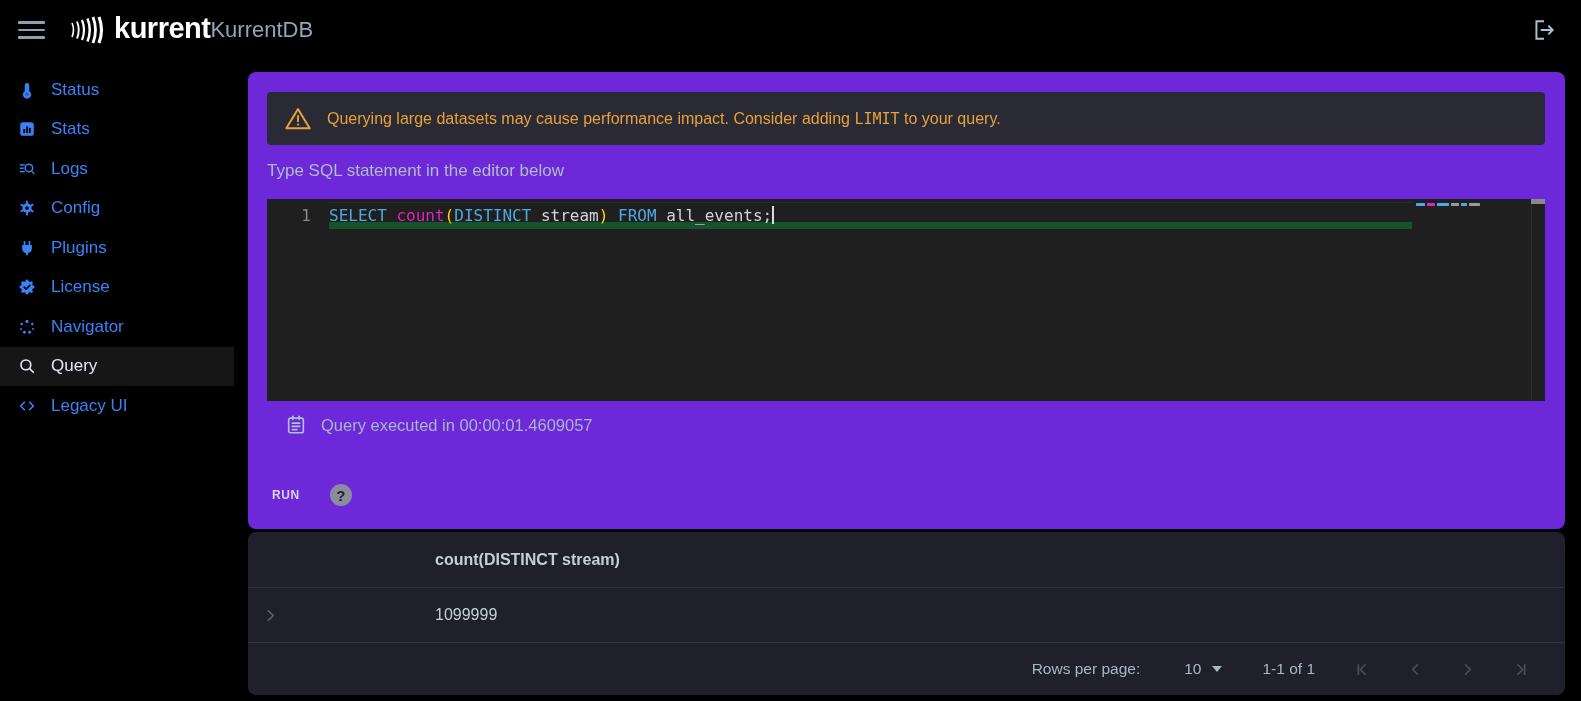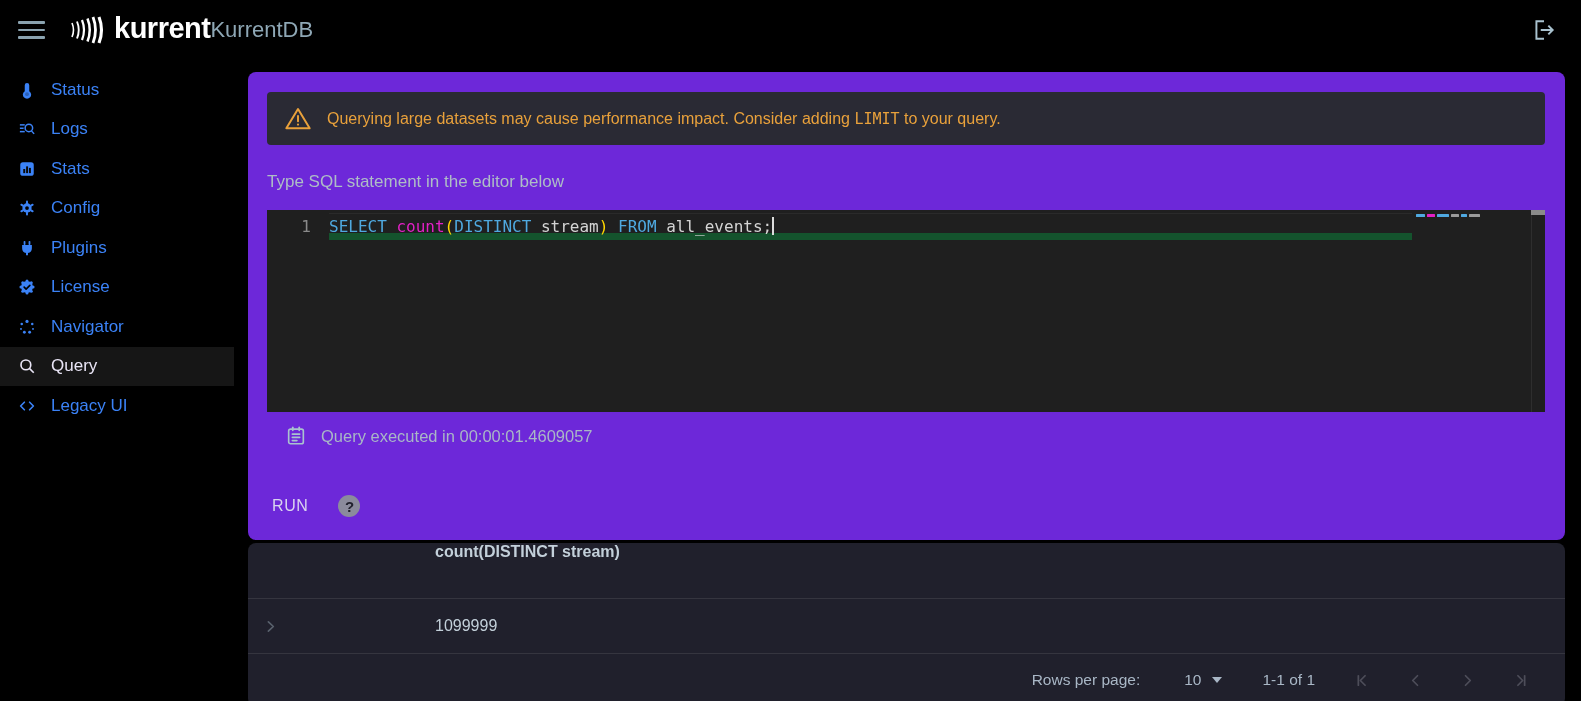--- a/index.html
+++ b/index.html
@@ -32,21 +32,21 @@
     color:#3b82f6;font-size:17px;cursor:pointer;white-space:nowrap}
   .nav-item svg{width:18px;height:18px;flex:none}
   .nav-item.active{background:#161616;color:#e9e5f6;font-weight:500}
   .main{flex:1;padding:12px 16px 0 14px;min-width:0}
   
   .query-panel{background:#6d28d9;border-radius:8px;padding:20px 20px 22px 19px;margin-bottom:3px}
   .warn-banner{background:#2a2a34;border-radius:4px;height:53px;display:flex;align-items:center;
     gap:14px;padding:0 16px;color:var(--warning);font-size:16px}
   .warn-banner .warn-code{font-family:"DejaVu Sans Mono","Liberation Mono",monospace;font-size:15px}
   .warn-banner svg{flex:none}
-  .editor-label{margin-top:27px;height:22px;color:#aebdc6;font-size:17px}
+  .editor-label{margin-top:16px;height:22px;color:#aebdc6;font-size:17px}
   .editor{margin-top:16px;height:202px;background:#1f1f1f;position:relative;display:flex;
     font-family:"DejaVu Sans Mono","Liberation Mono",monospace;font-size:16px;cursor:text}
   .gutter{width:62px;flex:none;text-align:right;padding:3px 18px 0 0;color:#8a8a8a;line-height:27px}
   .code-content{flex:1;padding-top:3px;margin-right:133px;min-width:0}
   .code-line{height:27px;line-height:26px;white-space:pre;color:var(--syntax-identifier);
     border-top:1px solid #2a2a2a;border-bottom:7px solid #14532d}
   .tok-keyword{color:var(--syntax-keyword)}
   .tok-function{color:var(--syntax-function)}
   .tok-paren{color:var(--syntax-paren)}
   .tok-identifier,.tok-plain{color:var(--syntax-identifier)}
@@ -59,27 +59,27 @@
   .mm3{width:12px;background:var(--syntax-keyword)}
   .mm4{width:8px;background:#9a9a9a}
   .mm5{width:6px;background:var(--syntax-keyword)}
   .mm6{width:11px;background:#9a9a9a}
   .scrollbar{position:absolute;top:0;right:0;width:14px;height:100%;border-left:1px solid rgba(255,255,255,0.07)}
   .scroll-thumb{position:absolute;top:0;right:0;width:14px;height:5px;background:#8a8a8a}
   .executed{margin-top:12px;height:24px;display:flex;align-items:center;gap:14px;
     padding-left:18px;color:#a9b7c6;font-size:16.5px}
   .actions{margin-top:46px;height:24px;display:flex;align-items:center;gap:30px;padding-left:5px}
   .run-btn{background:none;border:none;cursor:pointer;color:var(--run-accent);
-    font-family:inherit;font-size:16px;font-weight:400;letter-spacing:0.6px}
+    font-family:inherit;font-size:12px;font-weight:700;letter-spacing:0.6px}
   .help-btn{width:22px;height:22px;border-radius:50%;background:#8b8b9c;border:none;cursor:pointer;
     color:#20202c;font-weight:700;font-size:15px;display:flex;align-items:center;justify-content:center;
     font-family:inherit;line-height:1}
   
   .results{background:#20202c;border-radius:8px;overflow:hidden}
-  .res-header{height:56px;display:flex;align-items:flex-start;border-bottom:1px solid #35353f}
+  .res-header{height:56px;display:flex;align-items:center;border-bottom:1px solid #35353f}
   .expand-col{width:187px;flex:none;padding-left:14px;display:flex;align-items:center}
   .col-header{color:#c3d0da;font-size:16px;font-weight:600}
   .res-row{height:55px;display:flex;align-items:center;border-bottom:1px solid #35353f;cursor:default}
   .res-cell{color:#c3d0da;font-size:16px}
   .row-expand{background:none;border:none;cursor:pointer;display:flex;align-items:center;padding:0}
   .pagination{height:52px;display:flex;align-items:center;justify-content:flex-end;
     padding-right:20px;color:#a9b7c6;font-size:15.5px}
   .rpp-value{margin-left:44px;display:flex;align-items:center;gap:11px;cursor:pointer}
   .caret-down{width:0;height:0;border-left:5px solid transparent;border-right:5px solid transparent;
     border-top:6px solid #a9b7c6}
@@ -123,37 +123,37 @@
 
   <nav class="sidebar">
     <div class="nav-item">
       <svg viewBox="0 0 24 24" fill="currentColor">
         <path d="M12 2.5a3 3 0 0 1 3 3v8a5.5 5.5 0 1 1-6 0v-8a3 3 0 0 1 3-3z"></path>
         <circle cx="12" cy="17.5" r="2.6" fill="#000" opacity="0.25"></circle>
       </svg>
       <span>Status</span>
     </div>
     <div class="nav-item">
+      <svg viewBox="0 0 24 24">
+        <rect x="3" y="3" width="18" height="18" rx="3.5" fill="currentColor"></rect>
+        <rect x="7" y="12" width="2.6" height="5.5" fill="#0a0a0a"></rect>
+        <rect x="10.8" y="8.5" width="2.6" height="9" fill="#0a0a0a"></rect>
+        <rect x="14.6" y="10.5" width="2.6" height="7" fill="#0a0a0a"></rect>
+      </svg>
+      <span>Stats</span>
+    </div>
+    <div class="nav-item">
       <svg viewBox="0 0 24 24" fill="none" stroke="currentColor" stroke-width="2">
         <line x1="2.5" y1="6.5" x2="9" y2="6.5"></line>
         <line x1="2.5" y1="11" x2="7.5" y2="11"></line>
         <line x1="2.5" y1="15.5" x2="9" y2="15.5"></line>
         <circle cx="14.5" cy="10.5" r="5"></circle>
         <line x1="18" y1="14.5" x2="21.5" y2="18.5"></line>
       </svg>
       <span>Logs</span>
-    </div>
-    <div class="nav-item">
-      <svg viewBox="0 0 24 24">
-        <rect x="3" y="3" width="18" height="18" rx="3.5" fill="currentColor"></rect>
-        <rect x="7" y="12" width="2.6" height="5.5" fill="#0a0a0a"></rect>
-        <rect x="10.8" y="8.5" width="2.6" height="9" fill="#0a0a0a"></rect>
-        <rect x="14.6" y="10.5" width="2.6" height="7" fill="#0a0a0a"></rect>
-      </svg>
-      <span>Stats</span>
     </div>
     <div class="nav-item">
       <svg viewBox="0 0 24 24" fill="currentColor">
         <g>
           <rect x="10.7" y="2" width="2.6" height="5" rx="1.2"></rect>
           <rect x="10.7" y="17" width="2.6" height="5" rx="1.2"></rect>
           <rect x="10.7" y="2" width="2.6" height="5" rx="1.2" transform="rotate(60 12 12)"></rect>
           <rect x="10.7" y="17" width="2.6" height="5" rx="1.2" transform="rotate(60 12 12)"></rect>
           <rect x="10.7" y="2" width="2.6" height="5" rx="1.2" transform="rotate(120 12 12)"></rect>
           <rect x="10.7" y="17" width="2.6" height="5" rx="1.2" transform="rotate(120 12 12)"></rect>

